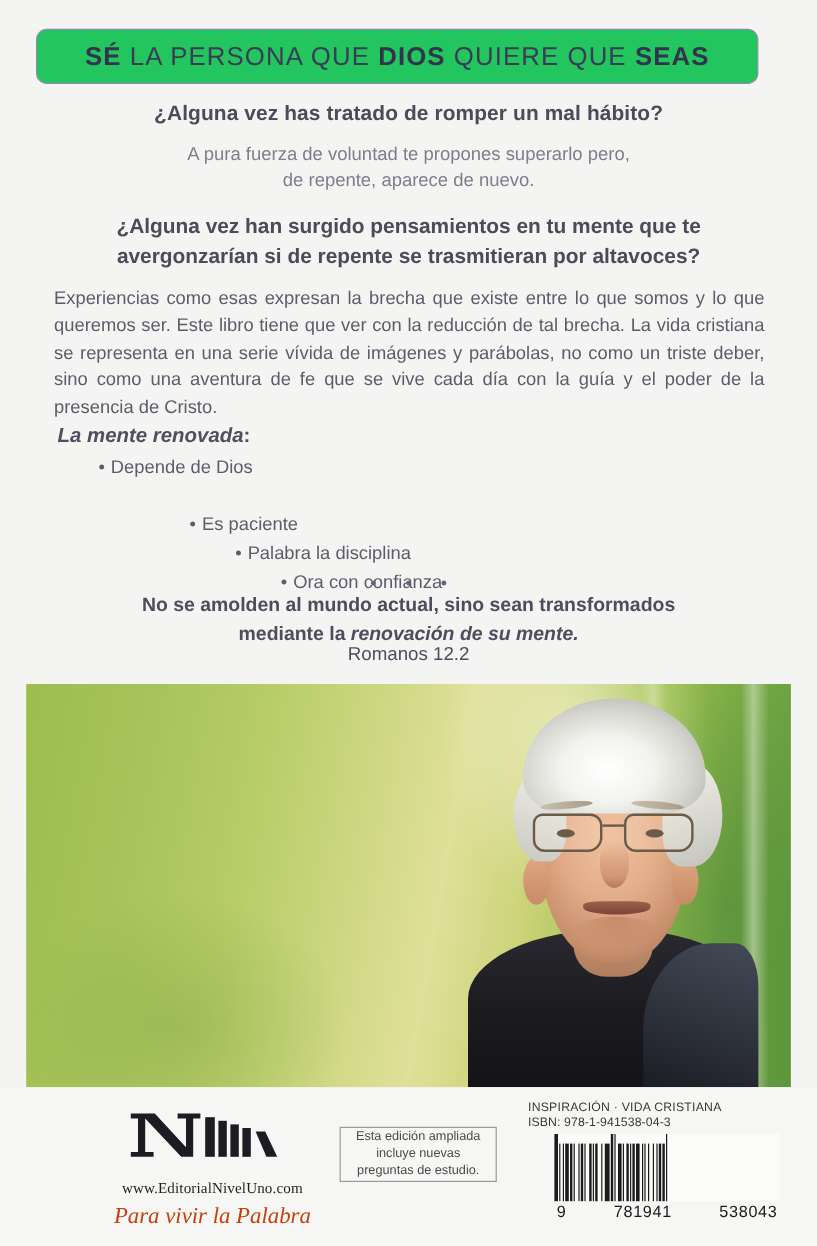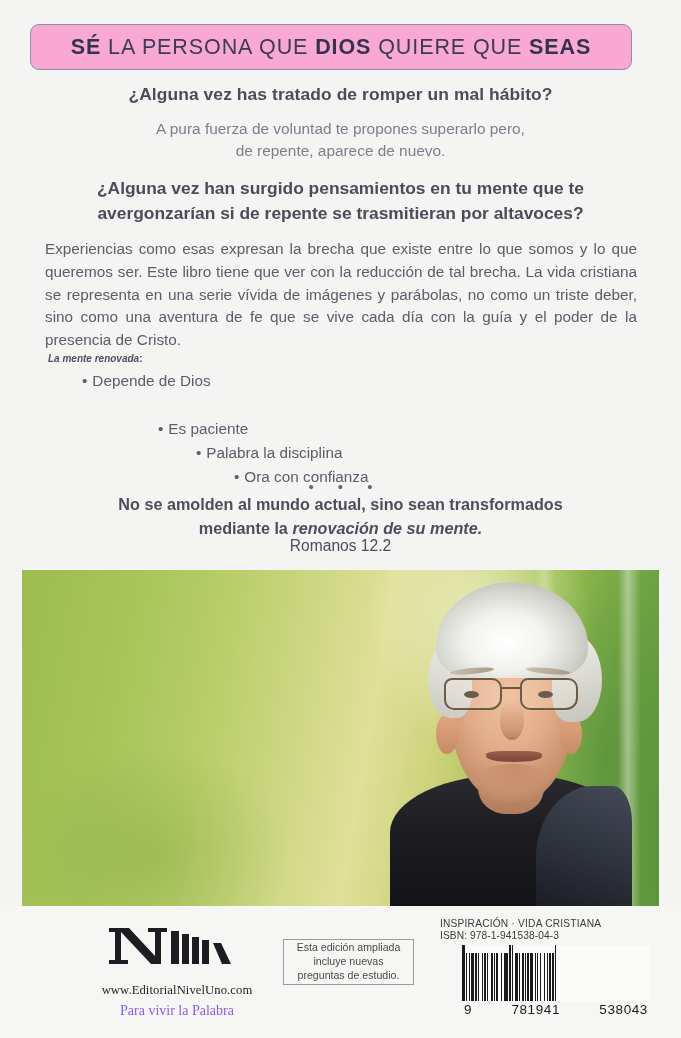--- a/index.html
+++ b/index.html
@@ -17,21 +17,21 @@
   }
 
   
   #title-box{
     position:absolute;
     left:30px; top:24px;
     width:602px; height:46px;
     border:1.6px solid #8b8fae;
     border-radius:9px;
     display:flex; align-items:center; justify-content:center;
-    background:#f9a8d4;
+    background:#22c55e;
   }
   #title-text{
     font-size:21.5px;
     letter-spacing:.9px;
     color:#3b3b56;
     white-space:nowrap;
     font-weight:400;
   }
   #title-text b{ font-weight:700; color:#33334e; }
 
@@ -66,21 +66,21 @@
     font-size:15.3px;
     line-height:1.49;
     color:#5c5c6b;
     text-align:justify;
     text-justify:inter-word;
   }
 
   
   #list-sec{ position:absolute; left:48px; top:353px; width:590px; }
   #list-head{
-    font-size:10px;
+    font-size:17px;
     color:#4f4f60;
     font-weight:700;
     margin-bottom:5px;
   }
   #list-head i{ font-style:italic; }
   .bullet-row{
     font-size:15.3px;
     color:#5c5c6b;
     line-height:1.56;
     white-space:nowrap;
@@ -276,22 +276,23 @@
   #logo-mark{ position:relative; height:46px; width:148px; margin:0 auto; }
   #pub-url{
     font-family:"Liberation Serif", serif;
     font-size:12.6px;
     color:#1f1f1f;
     letter-spacing:.1px;
     margin-top:15px;
   }
   #pub-tag{
     font-family:"Liberation Serif", serif;
-    font-size:14px;
-    color:#8b5cf6;
+    font-style:italic;
+    font-size:19px;
+    color:#c2410c;
     margin-top:5px;
   }
 
   
   #note-box{
     position:absolute; left:283px; top:33px;
     width:131px; height:46px;
     border:1px solid #9a9a9a;
     display:flex; align-items:center; justify-content:center;
     text-align:center;

